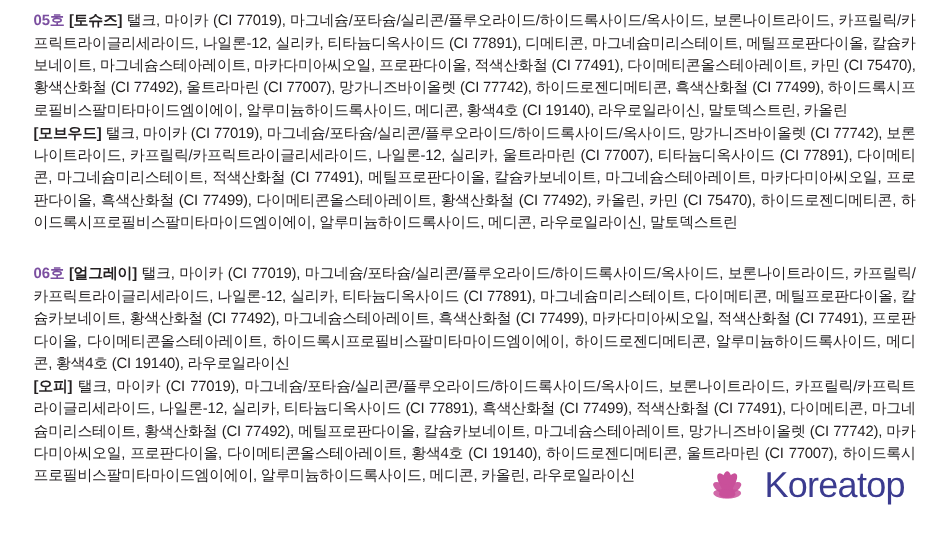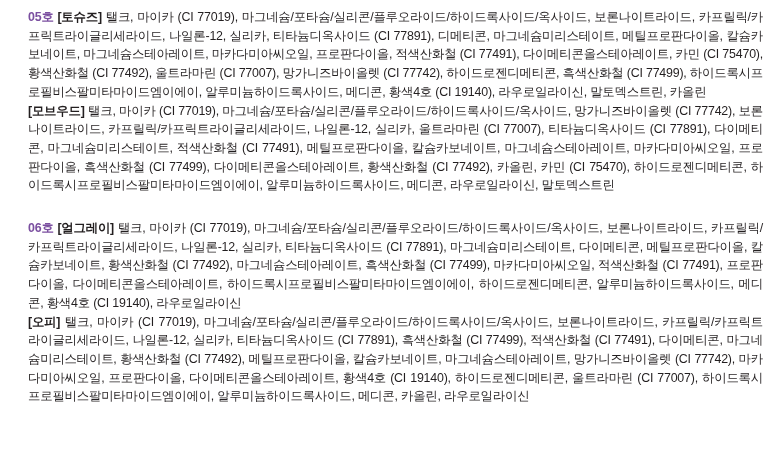--- a/index.html
+++ b/index.html
@@ -83,14 +83,30 @@
   <div class="group-gap"></div>
 
   <div class="ingredient-block">
     <p class="para"><span class="shade-label">06호</span> <span class="shade-name">[얼그레이]</span> <span>탤크, 마이카 (CI 77019), 마그네슘/포타슘/실리콘/플루오라이드/하이드록사이드/옥사이드, 보론나이트라이드, 카프릴릭/카프릭트라이글리세라이드, 나일론-12, 실리카, 티타늄디옥사이드 (CI 77891), 마그네슘미리스테이트, 다이메티콘, 메틸프로판다이올, 칼슘카보네이트, 황색산화철 (CI 77492), 마그네슘스테아레이트, 흑색산화철 (CI 77499), 마카다미아씨오일, 적색산화철 (CI 77491), 프로판다이올, 다이메티콘올스테아레이트, 하이드록시프로필비스팔미타마이드엠이에이, 하이드로젠디메티콘, 알루미늄하이드록사이드, 메디콘, 황색4호 (CI 19140), 라우로일라이신</span></p>
   </div>
 
   <div class="ingredient-block">
     <p class="para"><span class="shade-name">[오피]</span> <span>탤크, 마이카 (CI 77019), 마그네슘/포타슘/실리콘/플루오라이드/하이드록사이드/옥사이드, 보론나이트라이드, 카프릴릭/카프릭트라이글리세라이드, 나일론-12, 실리카, 티타늄디옥사이드 (CI 77891), 흑색산화철 (CI 77499), 적색산화철 (CI 77491), 다이메티콘, 마그네슘미리스테이트, 황색산화철 (CI 77492), 메틸프로판다이올, 칼슘카보네이트, 마그네슘스테아레이트, 망가니즈바이올렛 (CI 77742), 마카다미아씨오일, 프로판다이올, 다이메티콘올스테아레이트, 황색4호 (CI 19140), 하이드로젠디메티콘, 울트라마린 (CI 77007), 하이드록시프로필비스팔미타마이드엠이에이, 알루미늄하이드록사이드, 메디콘, 카올린, 라우로일라이신</span></p>
   </div>
 
+  <div class="brand">
+    <div class="brand-logo">
+      <svg viewBox="0 0 64 64" width="44" height="44" aria-hidden="true">
+        <g fill="#c9509a">
+          <ellipse cx="32" cy="30" rx="6.2" ry="16"></ellipse>
+          <ellipse cx="32" cy="30" rx="6.2" ry="16" transform="rotate(32 32 34)"></ellipse>
+          <ellipse cx="32" cy="30" rx="6.2" ry="16" transform="rotate(-32 32 34)"></ellipse>
+          <ellipse cx="32" cy="34" rx="6" ry="15" transform="rotate(62 32 38)" opacity="0.92"></ellipse>
+          <ellipse cx="32" cy="34" rx="6" ry="15" transform="rotate(-62 32 38)" opacity="0.92"></ellipse>
+          <ellipse cx="32" cy="38" rx="5.5" ry="13" transform="rotate(85 32 42)" opacity="0.85"></ellipse>
+          <ellipse cx="32" cy="38" rx="5.5" ry="13" transform="rotate(-85 32 42)" opacity="0.85"></ellipse>
+        </g>
+      </svg>
+    </div>
+    <div class="brand-text">Koreatop</div>
+  </div>
 
 </div>
 
 </body></html>

